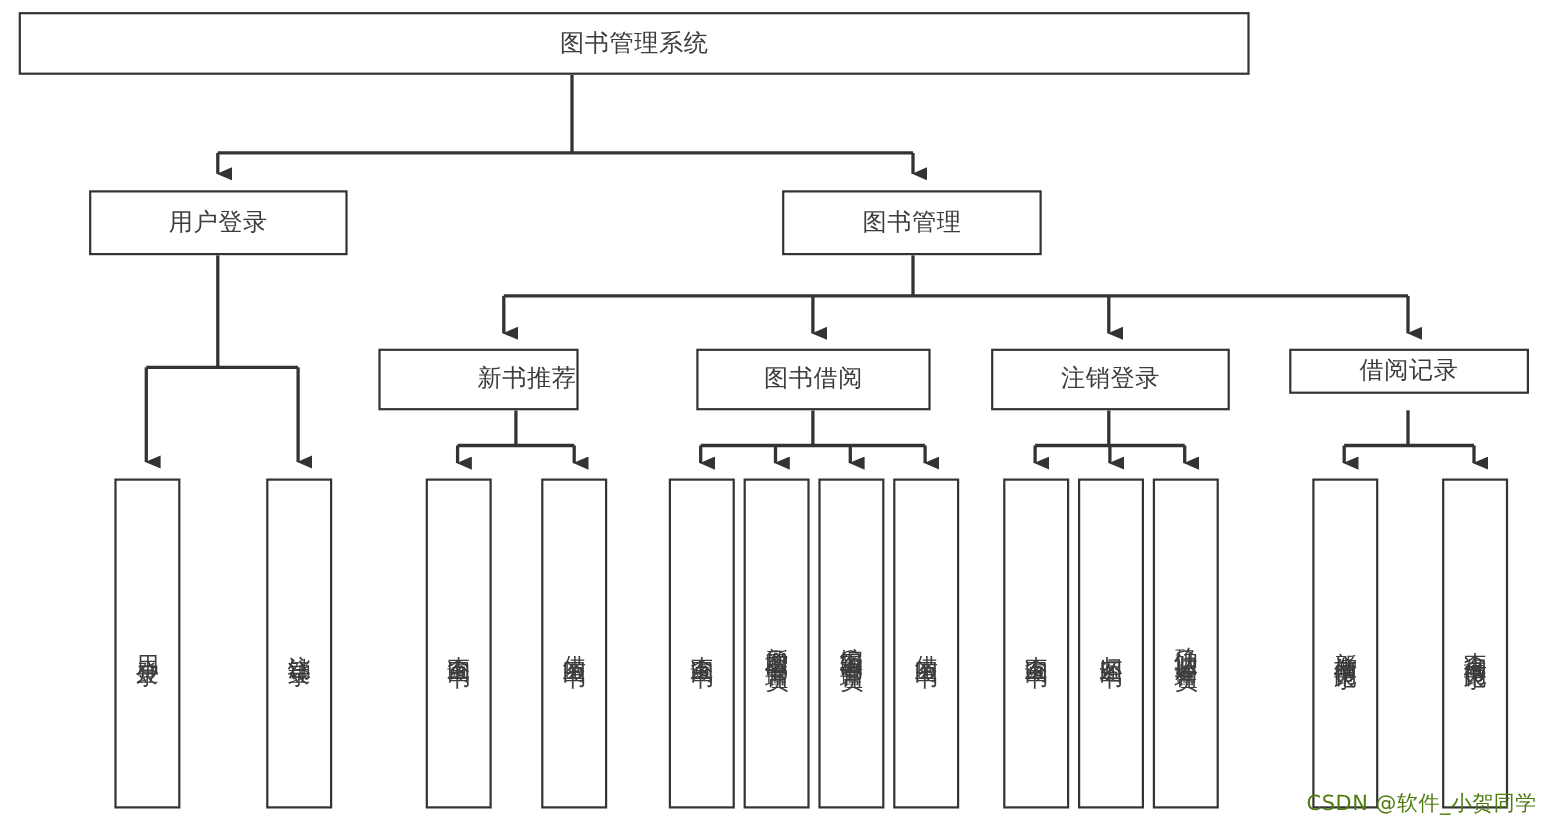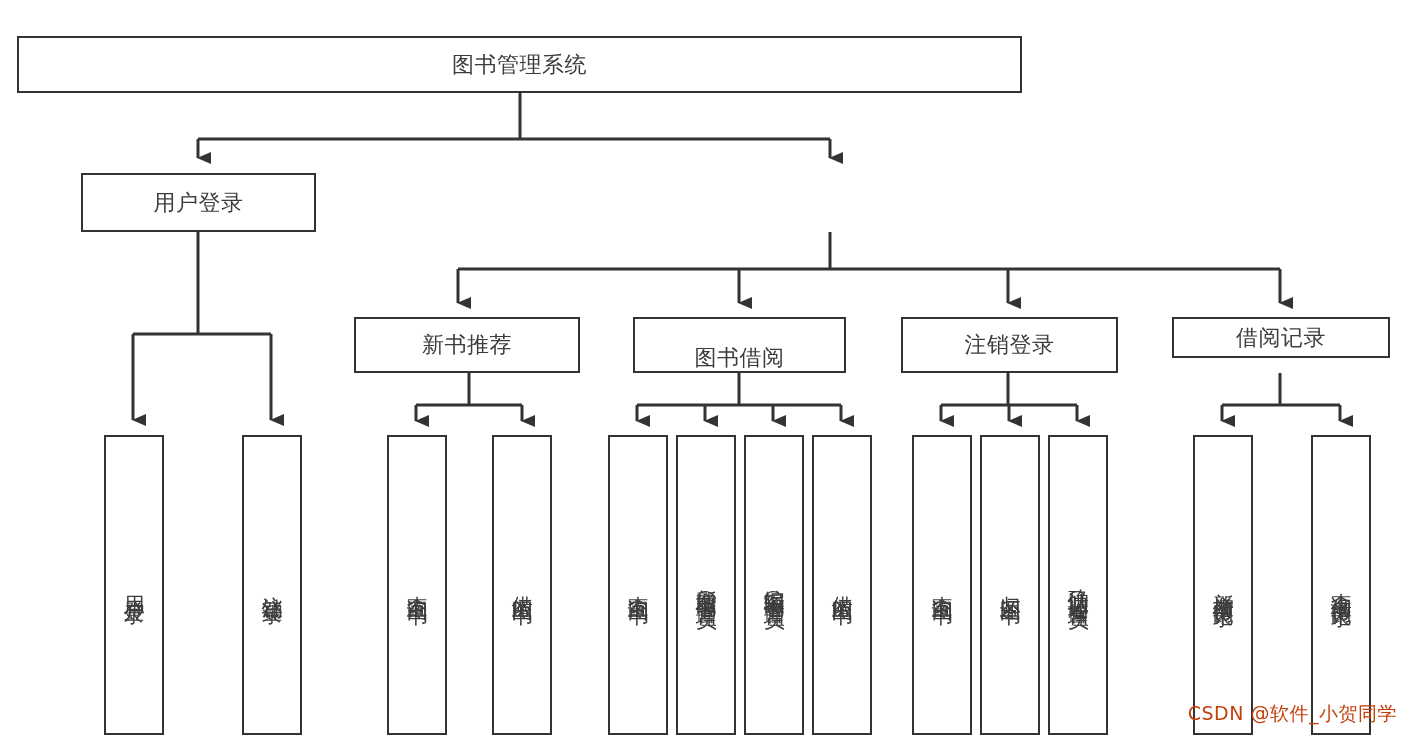--- a/index.html
+++ b/index.html
@@ -53,22 +53,22 @@
     position: absolute;
     left: 0;
     top: 0;
     width: 1405px;
     height: 747px;
     pointer-events: none;
   }
   #watermark {
     position: absolute;
     right: 8px;
-    bottom: 20px;
-    color: #c2410c;
+    bottom: 4px;
+    color: #4d7c0f;
     font-size: 19px;
     letter-spacing: 0.5px;
     white-space: nowrap;
   }
 </style>
 </head>
 <body>
 
 <div id="diagram-root">
 
@@ -115,32 +115,35 @@
       <path d="M 1009 405 L 1009 421" marker-end="url(#arrow)"></path>
       <path d="M 1077 405 L 1077 421" marker-end="url(#arrow)"></path>
 
       <path d="M 1280 373 L 1280 405"></path>
       <path d="M 1222 405 L 1340 405"></path>
       <path d="M 1222 405 L 1222 421" marker-end="url(#arrow)"></path>
       <path d="M 1340 405 L 1340 421" marker-end="url(#arrow)"></path>
     </g>
   </svg>
 
-  <div class="node-box" style="left:17px; top:11px; width:1005px; height:57px;margin-top:25px;">
+  <div class="node-box" style="left:17px; top:11px; width:1119px; height:57px;">
     <span class="node-label">图书管理系统</span>
   </div>
 
   <div class="node-box" style="left:81px; top:173px; width:235px; height:59px;">
     <span class="node-label">用户登录</span>
   </div>
+  <div class="node-box" style="left:711px; top:173px; width:236px; height:59px;">
+    <span class="node-label">图书管理</span>
+  </div>
 
-  <div class="node-box" style="left:354px; top:317px; width:226px; height:56px;">
+  <div class="node-box" style="left:344px; top:317px; width:182px; height:56px;justify-content:flex-end;">
     <span class="node-label">新书推荐</span>
   </div>
-  <div class="node-box" style="left:633px; top:317px; width:213px; height:56px;align-items:flex-end;">
+  <div class="node-box" style="left:633px; top:317px; width:213px; height:56px;">
     <span class="node-label">图书借阅</span>
   </div>
   <div class="node-box" style="left:901px; top:317px; width:217px; height:56px;">
     <span class="node-label">注销登录</span>
   </div>
   <div class="node-box" style="left:1172px; top:317px; width:218px; height:41px;">
     <span class="node-label">借阅记录</span>
   </div>
 
   <div class="node-box vertical" style="left:104px; top:435px; width:60px; height:300px;">

